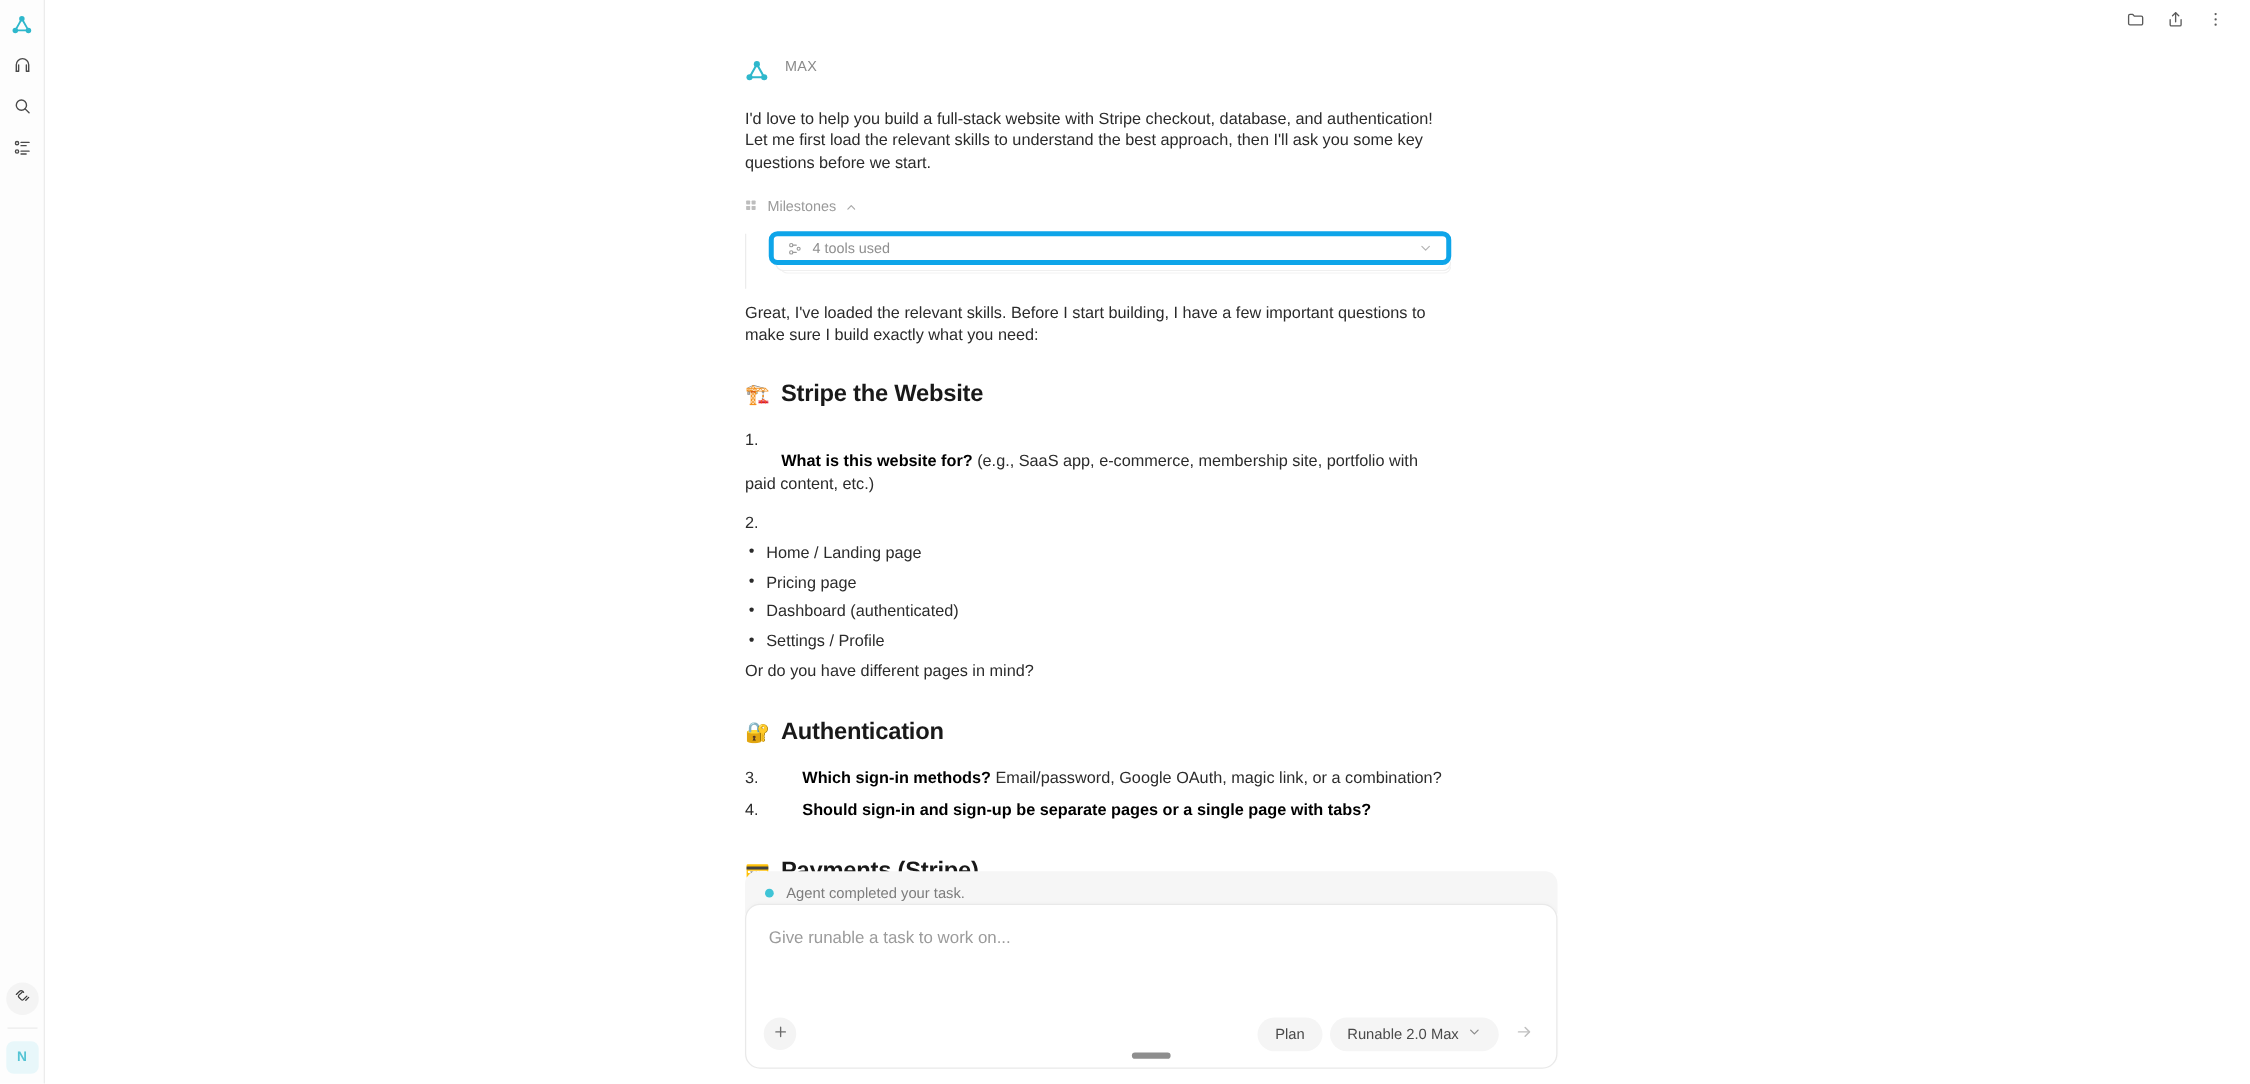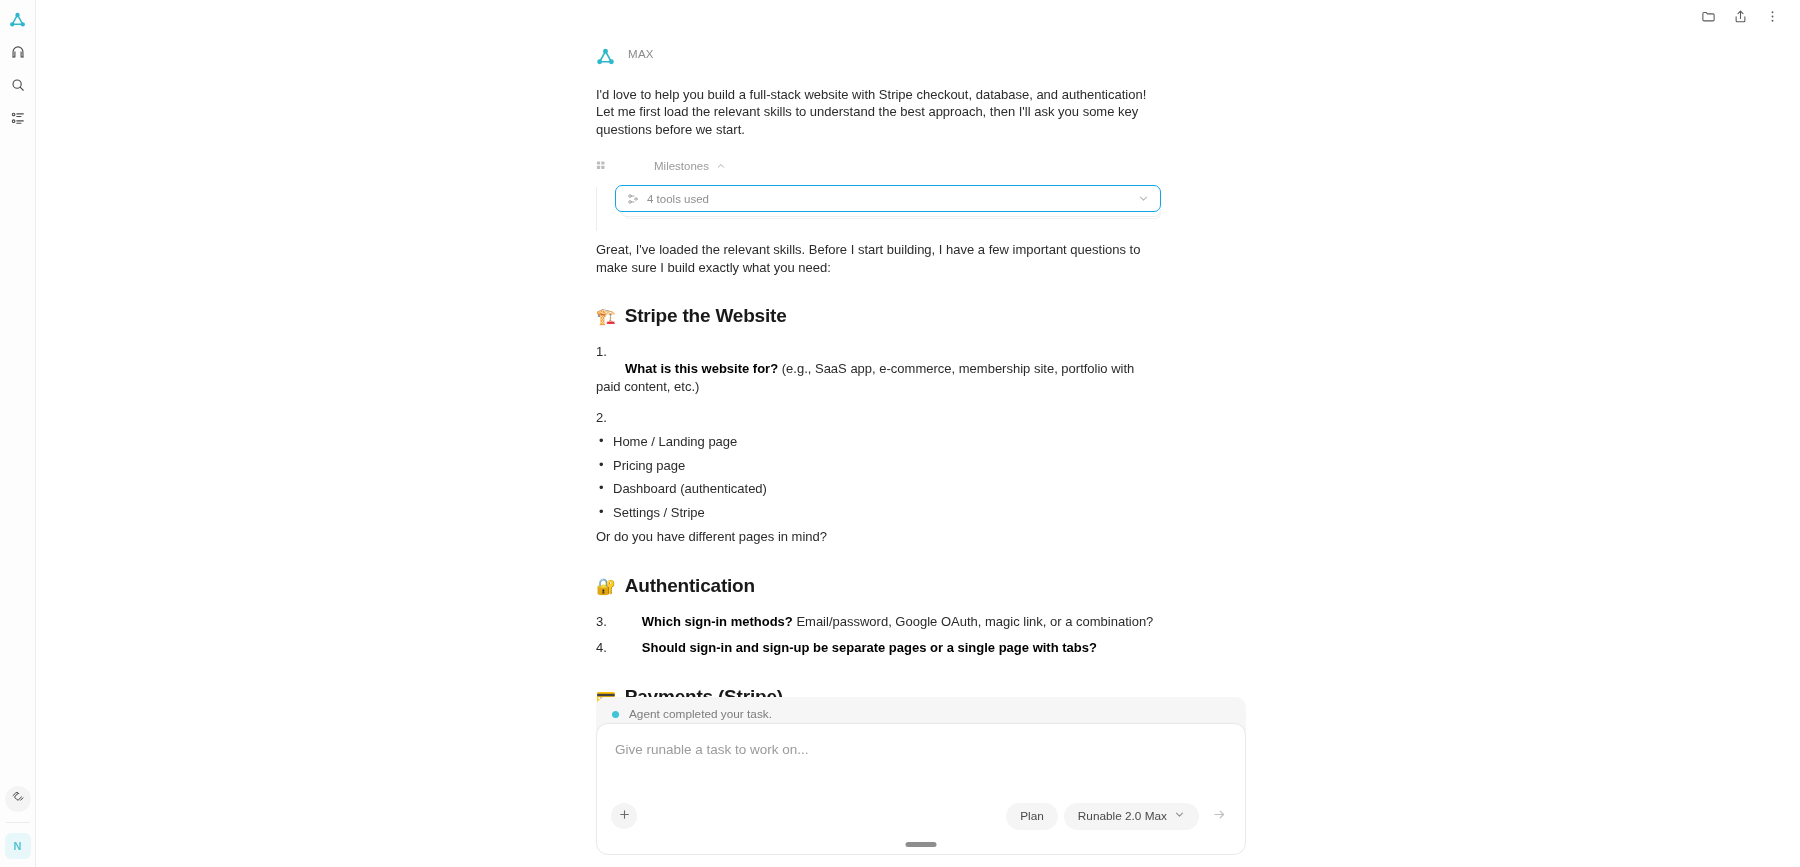--- a/index.html
+++ b/index.html
@@ -80,32 +80,32 @@
     margin-bottom: 0;
   }
   .gap-sm { height: 14px; }
   .gap-md { height: 22px; }
 
   
   .milestones-head {
     display: flex; align-items: center; gap: 7px;
     margin: 19px 0 10px 0; cursor: pointer;
   }
-  .ms-label { font-size: 11.5px; color: #9a9a9a; margin-left: 40px; }
+  .ms-label { font-size: 11.5px; color: #9a9a9a; }
   .ms-chevron { color: #a8a8a8; display:flex; }
 
   .tool-wrap { position: relative; padding-left: 5px; }
   .tool-rail {
     position: absolute; left: 0; top: 2px; bottom: -12px;
     width: 1px; background: #ececec;
   }
   .tool-card {
     margin-left: 14px;
     height: 27px;
-    border: 1px solid #0ea5e9; border-radius: 7px;
+    border: 4px solid #0ea5e9; border-radius: 7px;
     background: #fff;
     display: flex; align-items: center;
     padding: 0 11px;
     font-size: 11.5px; color: #8f8f8f;
     cursor: pointer;
     position: relative; z-index: 2;
   }
   .tool-card .t-icon { margin-right: 8px; display: flex; }
   .tool-card .t-chev { margin-left: auto; display: flex; color: #b5b5b5; }
   .tool-stack {
@@ -169,21 +169,21 @@
     background: #3fc4d6; flex: 0 0 7px;
   }
   .status-text { font-size: 11.8px; color: #7d7d7d; }
 
   .composer {
     background: #fff;
     border: 1px solid #e9e9e9;
     border-radius: 12px;
     box-shadow: 0 -1px 3px rgba(0,0,0,.015);
     position: relative; z-index: 2;
-    padding: 13px 0 15px 0;
+    padding: 13px 0 4px 0;
     height: 132px;
     display: flex; flex-direction: column;
   }
   .composer-input {
     border: none; outline: none; resize: none;
     font-family: "Liberation Sans", sans-serif;
     font-size: 13.5px; color: #2b2b2b;
     padding: 4px 18px 0 18px;
     flex: 1 1 auto;
     background: transparent;
@@ -386,21 +386,21 @@
         <p class="q"><b>What is this website for?</b><span> (e.g., SaaS app, e-commerce, membership site, portfolio with paid content, etc.)</span></p>
 
         <div class="gap-sm"></div>
 
         <div class="qnum">2.</div>
 
         <ul class="bullets">
           <li>Home / Landing page</li>
           <li>Pricing page</li>
           <li>Dashboard (authenticated)</li>
-          <li>Settings / Stripe</li>
+          <li>Settings / Profile</li>
         </ul>
 
         <p class="q">Or do you have different pages in mind?</p>
 
         <h2 class="section">
           <span class="emj">🔐</span>
           <span>Authentication</span>
         </h2>
 
         <div class="inline-q">

